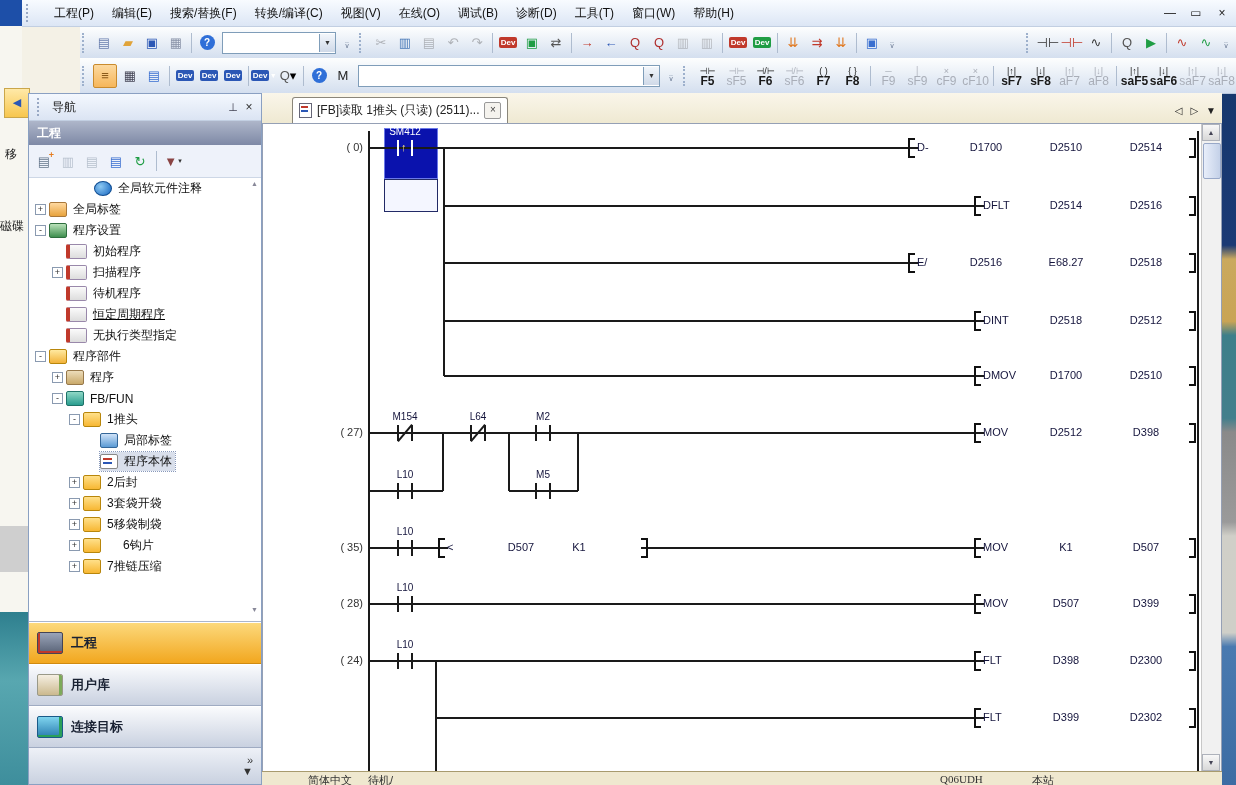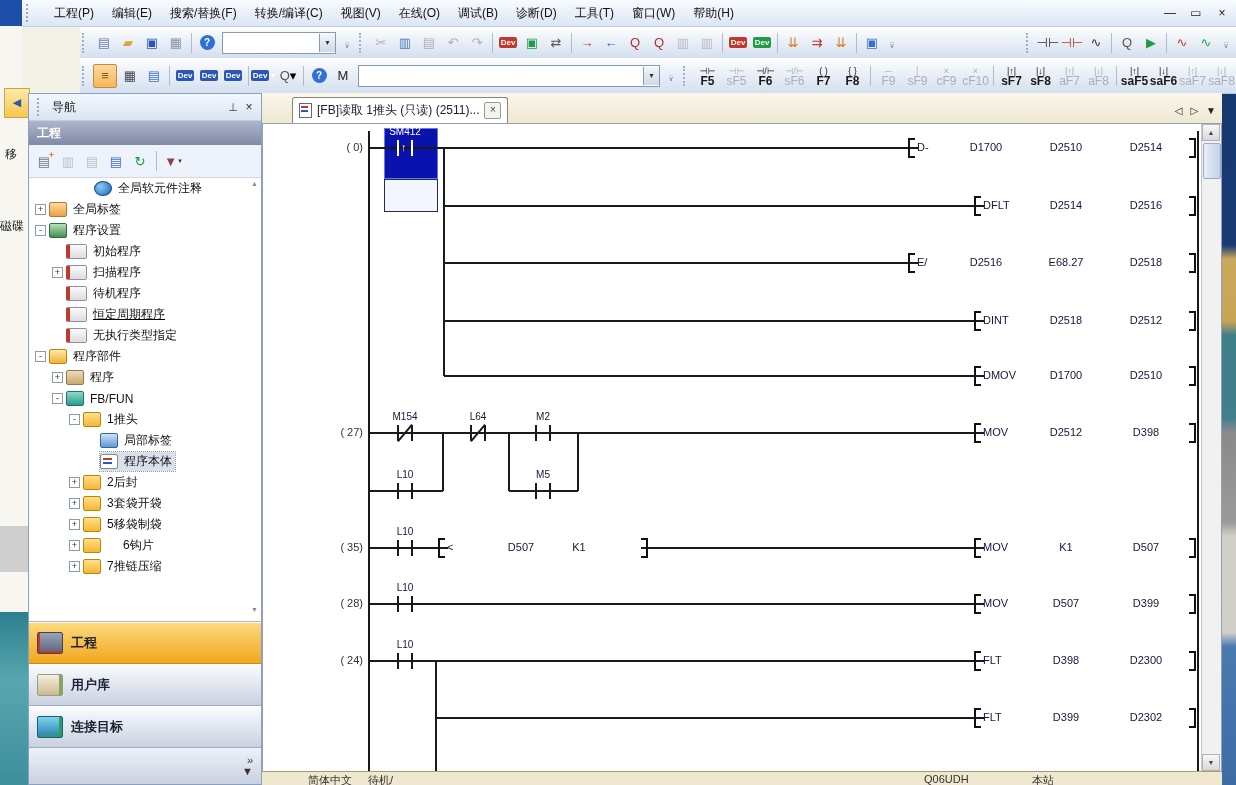--- a/index.html
+++ b/index.html
@@ -762,17 +762,17 @@
         </div>
       <div id="ladder-sb">
         <div class="sbbtn" style="top:0">▲</div>
         <div class="sbthumb" style="top:19px;height:34px"></div>
         <div class="sbbtn" style="bottom:0">▼</div>
       </div>
     </div>
     <div id="statusbar">
         <span style="left: 46px;">简体中文</span>
         <span style="left: 106px;">待机/</span>
-        <span style="left: 662px;">Q06UDH</span>
+        <span style="left: 678px; font-family: Liberation Serif, serif;">Q06UDH</span>
         <span style="left: 770px;">本站</span>
       </div>
   </div>
 </div>
 
 </body></html>

